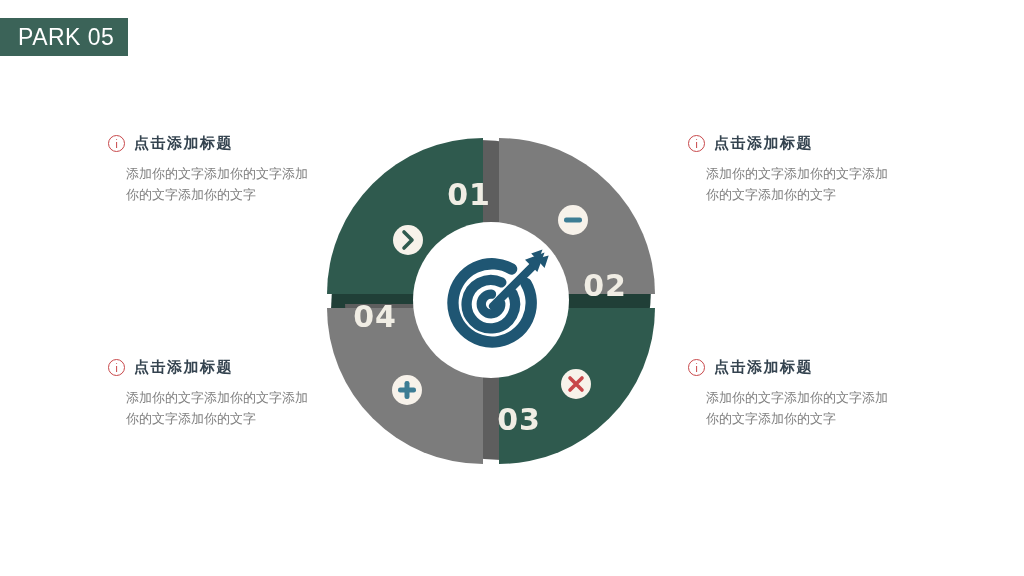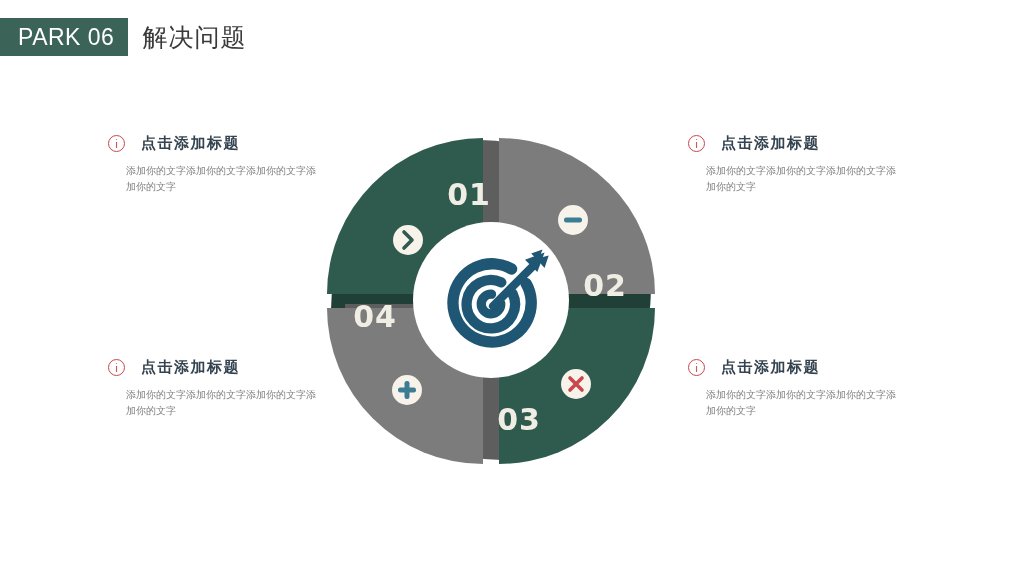--- a/index.html
+++ b/index.html
@@ -60,21 +60,21 @@
   }
 
   .tb-tl { left: 108px; top: 134px; }
   .tb-tr { left: 688px; top: 134px; }
   .tb-bl { left: 108px; top: 358px; }
   .tb-br { left: 688px; top: 358px; }
 
   .tb-head {
     display: flex;
     align-items: center;
-    gap: 16px;
+    gap: 9px;
     margin-bottom: 10px;
   }
 
   .info-icon {
     width: 17px;
     height: 17px;
     flex: 0 0 17px;
     border: 1.6px solid #C8474A;
     border-radius: 50%;
     position: relative;
@@ -105,21 +105,21 @@
   .tb-title {
     font-size: 15px;
     font-weight: bold;
     color: #34434F;
     letter-spacing: 1.5px;
     white-space: nowrap;
     font-family: "DejaVu Sans", "Liberation Sans", sans-serif;
   }
 
   .tb-body {
-    font-size: 10px;
+    font-size: 13px;
     line-height: 1.62;
     color: #808080;
     padding-left: 18px;
     width: 212px;
     font-family: "DejaVu Sans", "Liberation Sans", sans-serif;
   }
 
   
   .donut-wrap {
     position: absolute;
@@ -142,22 +142,21 @@
   }
 
   .badge-circle { fill: #F7F2EA; }
 </style>
 </head>
 <body>
 
 <div class="slide">
 
   <div class="header">
-    <div class="header-badge">PARK 06</div>
-    <div class="header-title">解决问题</div>
+    <div class="header-badge">PARK 05</div>
   </div>
 
   <div class="text-block tb-tl">
     <div class="tb-head">
       <span class="info-icon"></span>
       <span class="tb-title">点击添加标题</span>
     </div>
     <div class="tb-body">添加你的文字添加你的文字添加你的文字添加你的文字</div>
   </div>
 

